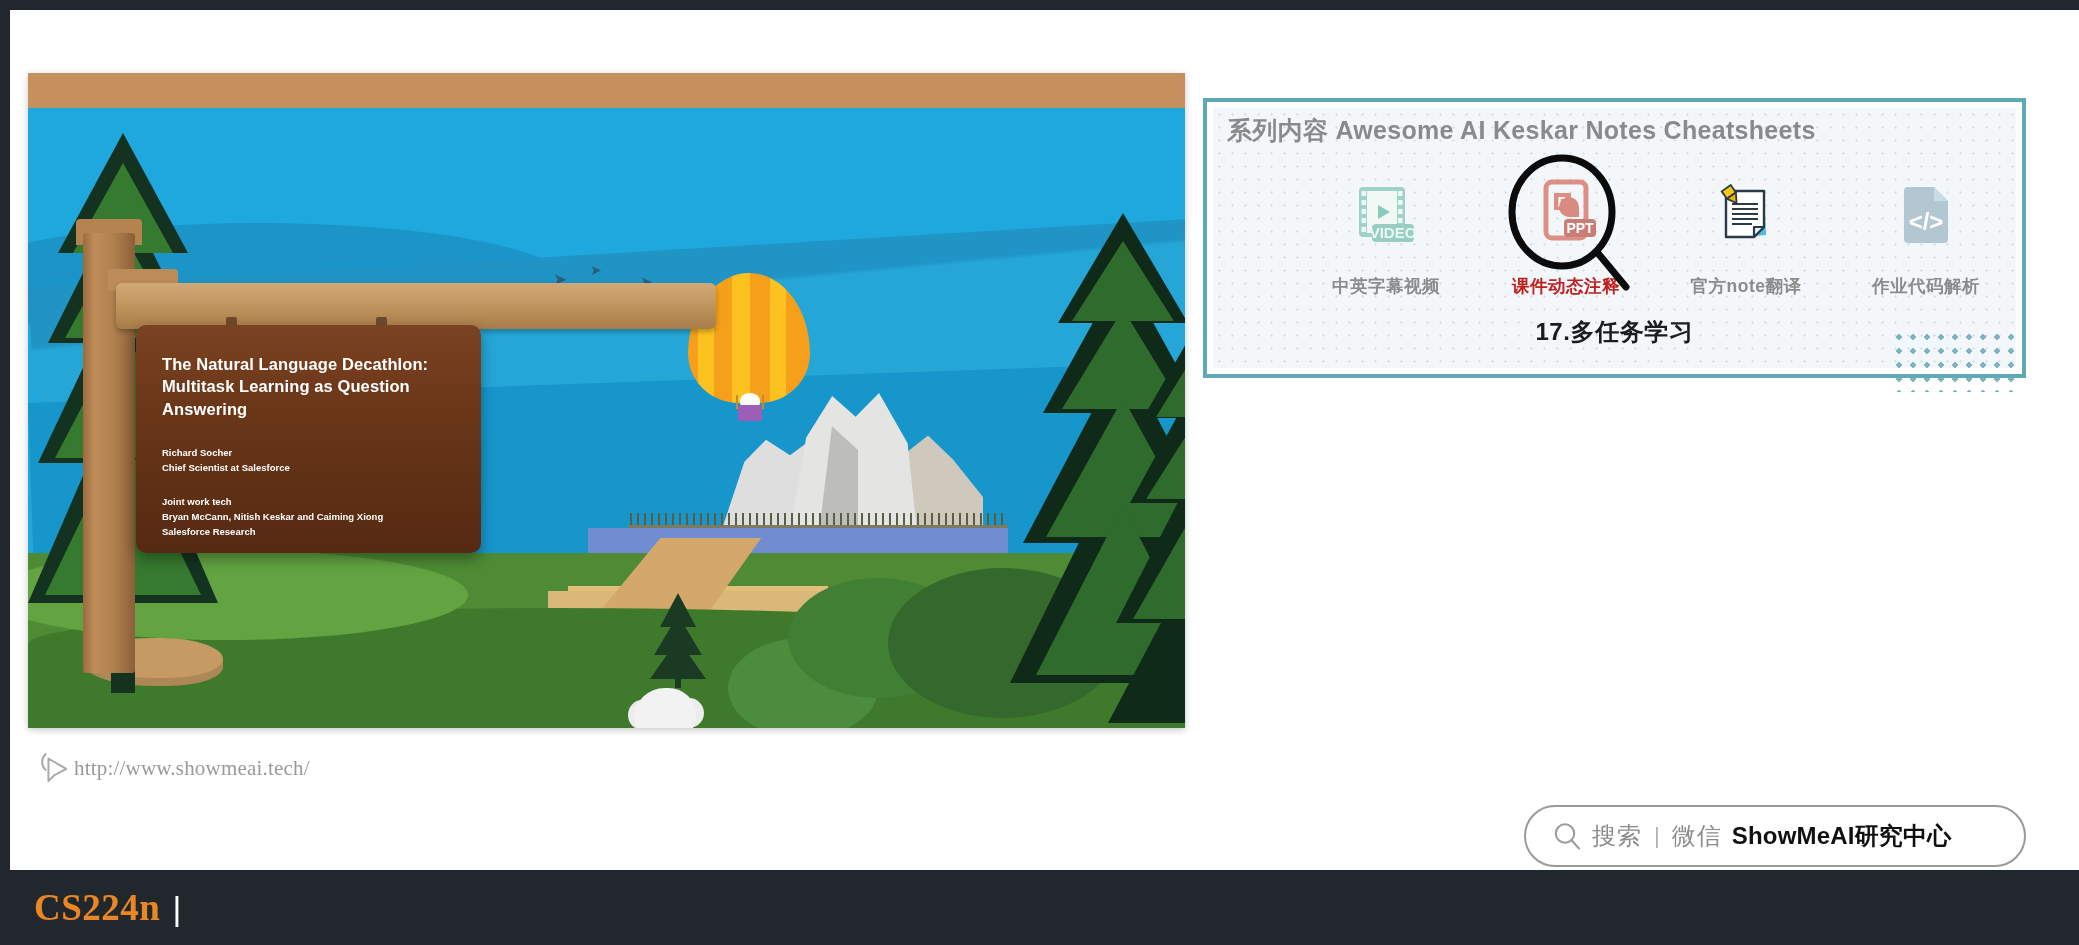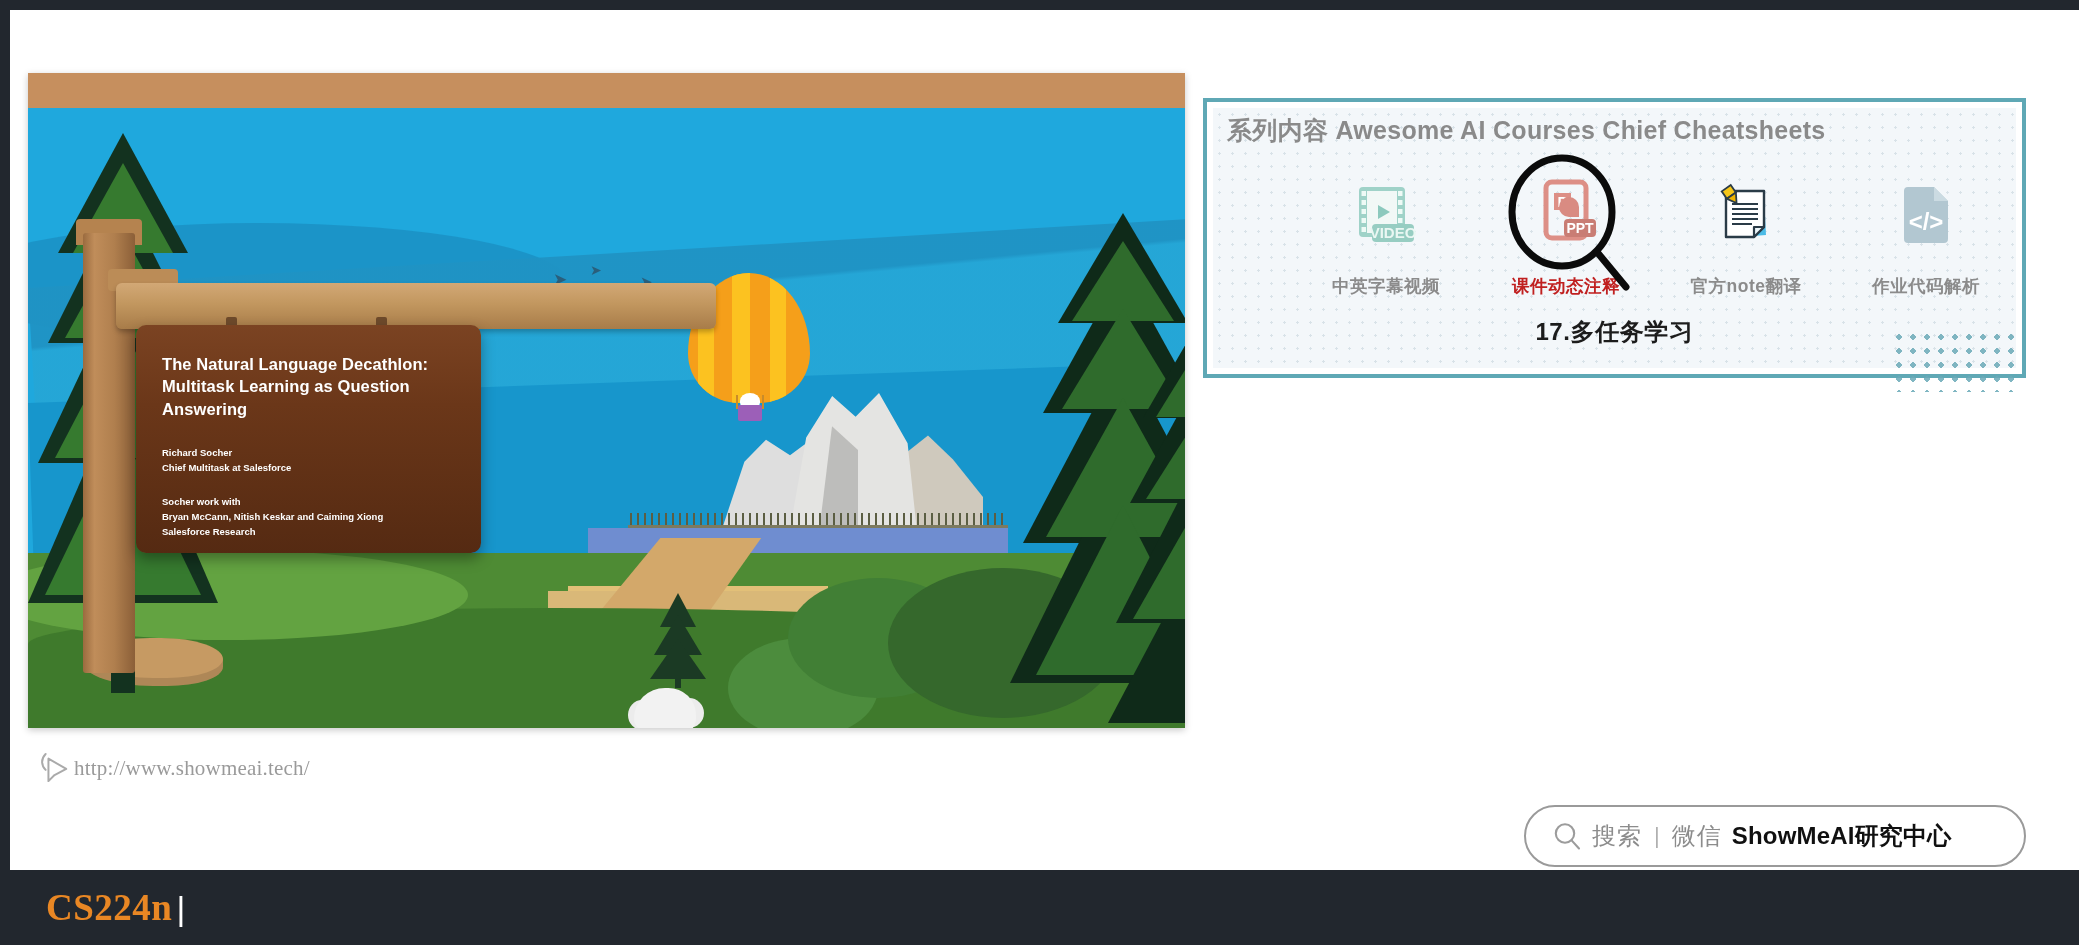--- a/index.html
+++ b/index.html
@@ -262,21 +262,21 @@
   .search-gray { color:#8c8c8c; font-size:24px; letter-spacing:1px; }
   .search-sep { color:#b0b0b0; font-size:22px; margin:0 2px;}
   .search-bold { color:#101010; font-size:24px; font-weight:bold; letter-spacing:.2px;}
 
   
   .footer {
     position:absolute; left:0; bottom:0; width:2079px; height:75px;
     background:#22272e;
     display:flex; align-items:center;
   }
-  .f-left { position:absolute; left:46px; display:flex; align-items:baseline; gap:4px;}
+  .f-left { position:absolute; left:34px; display:flex; align-items:baseline; gap:12px;}
   .f-course { color:#e98724; font-size:37px; font-weight:bold; font-family:"Liberation Serif", serif; letter-spacing:.5px;}
   .f-pipe { color:#ffffff; font-size:34px; font-weight:300;}
   .f-sub { color:#f2f2f2; font-size:30px; font-family:"Liberation Serif", serif; font-weight:400;}
   .f-right { position:absolute; right:40px; display:flex; align-items:baseline; gap:10px;}
   .f-uni { color:#ffffff; font-size:31px; font-family:"Liberation Serif", serif;}
   .f-x { color:#e98724; font-size:31px; font-weight:bold;}
   .f-smai { color:#ffffff; font-size:31px; font-family:"Liberation Serif", serif;}
 </style>
 </head>
 <body>
@@ -373,24 +373,24 @@
         <div class="post post-vert"></div>
         <div class="beam-cap"></div>
         <div class="beam"></div>
         <div class="nail" style="left:198px;"></div>
         <div class="nail" style="left:348px;"></div>
 
         <div class="board">
           <div class="title">The Natural Language Decathlon: Multitask Learning as Question Answering</div>
           <div class="who">
             <div>Richard Socher</div>
-            <div>Chief Multitask at Salesforce</div>
+            <div>Chief Scientist at Salesforce</div>
           </div>
           <div class="joint">
-            <div>Socher work with</div>
+            <div>Joint work tech</div>
             <div>Bryan McCann, Nitish Keskar and Caiming Xiong</div>
             <div>Salesforce Research</div>
           </div>
         </div>
 
         <div class="einstein">
 
           <div class="ein-face"></div>
           <div class="ein-eye" style="left:26px;"></div>
           <div class="ein-eye" style="left:42px;"></div>
@@ -406,21 +406,21 @@
     <div class="urlrow">
       <svg class="cursor-icon" viewBox="0 0 32 34">
         <path d="M6 2 C1 7, 1 14, 6 19" fill="none" stroke="#aaaaaa" stroke-width="2.1" stroke-linecap="round"></path>
         <path d="M9 7 L9 31 L15.5 24.5 L28 18 Z" fill="none" stroke="#aaaaaa" stroke-width="2.1" stroke-linejoin="round"></path>
       </svg>
       <span class="url-text">http://www.showmeai.tech/</span>
     </div>
 
     <div class="panel">
       <div class="panel-inner">
-        <div class="panel-title">系列内容 Awesome AI Courses Chief Cheatsheets</div>
+        <div class="panel-title">系列内容 Awesome AI Keskar Notes Cheatsheets</div>
 
         <div class="icons-row">
 
           <div class="icon-cell">
             <div class="icon-box">
               <svg width="64" height="62" viewBox="0 0 64 62">
                 <rect x="5" y="3" width="46" height="50" rx="4" fill="#9fd2c8"></rect>
                 <rect x="13" y="7" width="30" height="42" fill="#f1f8f6"></rect>
                 <g fill="#eefaf6">
                   <rect x="7.5" y="7" width="4.5" height="5"></rect>

